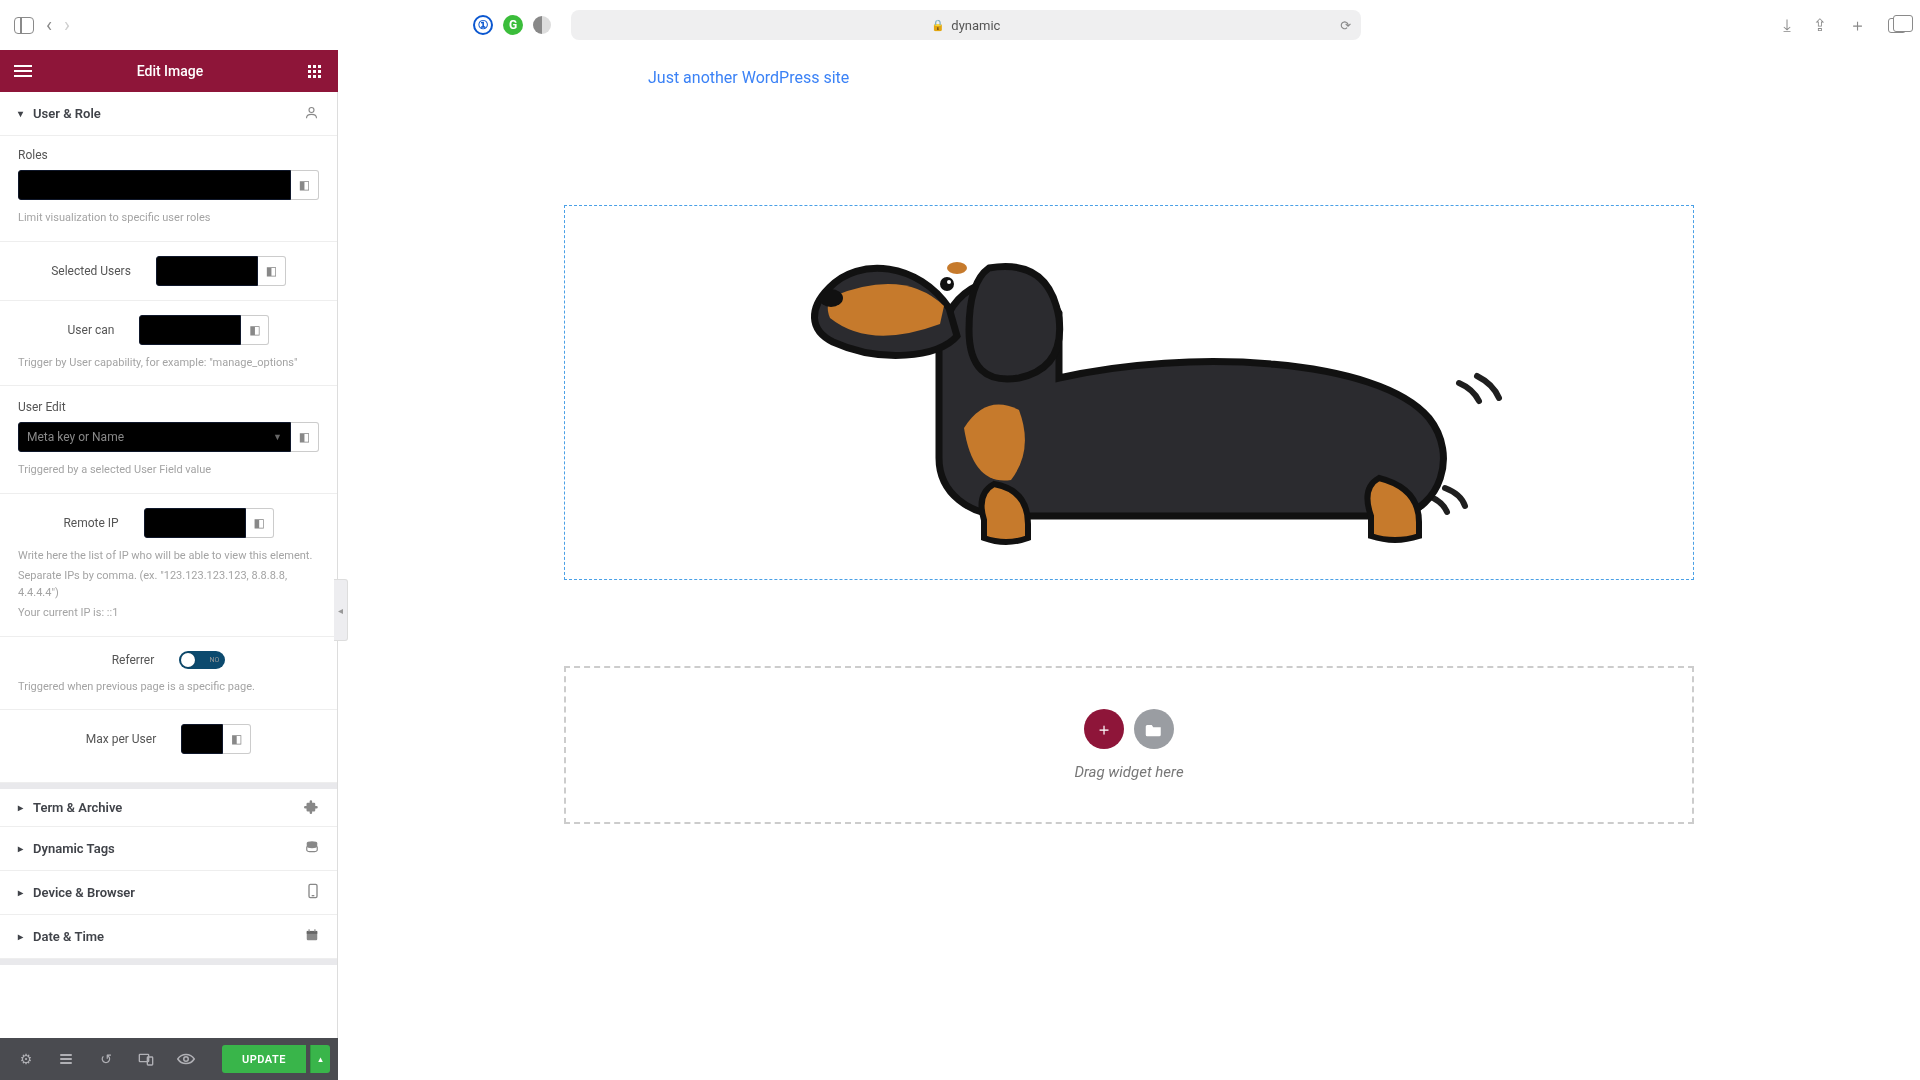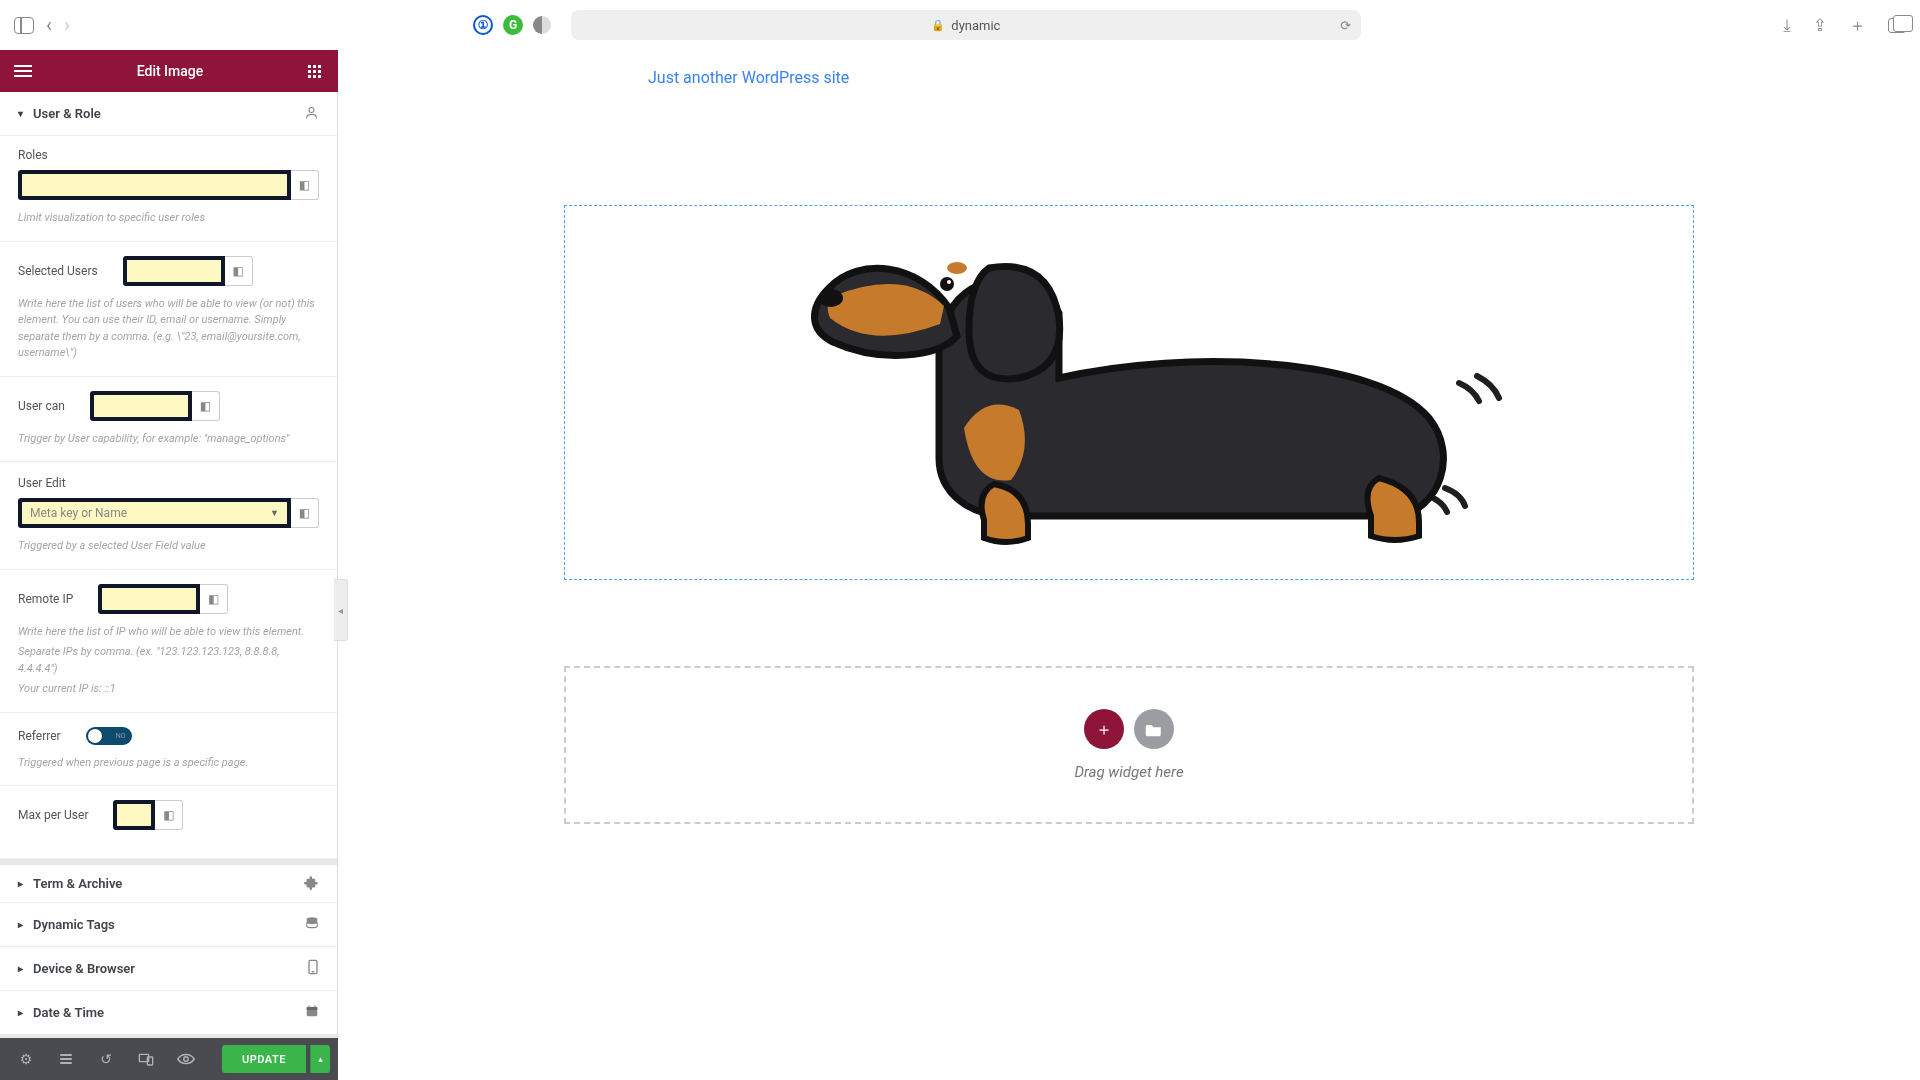--- a/index.html
+++ b/index.html
@@ -37,33 +37,33 @@
 .sb-scroll::-webkit-scrollbar { width:8px; }
 .sb-scroll::-webkit-scrollbar-thumb { background:#ccc; border-radius:4px; }
 
 .section-head { height:44px; background:#fff; border-bottom:1px solid #eee; display:flex; align-items:center; padding:0 18px; gap:10px; cursor:pointer; font-size:13px; font-weight:600; color:#404349; }
 .section-head.collapsed-sep { border-top: 6px solid #e9e9ec; }
 .section-head .caret { font-size:10px; }
 .section-head .sec-icon { margin-left:auto; color:#888; font-size:14px; }
 
 .section-body { padding: 12px 18px 18px; border-bottom:1px solid #eee; }
 .field-row { margin-bottom: 10px; }
-.field-row.inline { display:flex; align-items:center; justify-content:flex-start; gap:25px; }
+.field-row.inline { display:flex; align-items:center; justify-content:center; gap:25px; }
 .field-label { font-size:12px; color:#555; margin-bottom:8px; }
 .field-row.inline .field-label { margin-bottom:0; }
 .input-wrap { display:flex; }
-.text-input, .select-input, .num-input { height:30px; border:4px solid #0f172a; border-radius:3px 0 0 3px; padding:0 8px; font-size:12px; background:#fef9c3; color:#333; }
+.text-input, .select-input, .num-input { height:30px; border:1px solid #0f172a; border-radius:3px 0 0 3px; padding:0 8px; font-size:12px; background:#000000; color:#333; }
 .text-input { flex:1; }
 .dyn-btn { width:28px; height:30px; border:1px solid #ccc; border-left:none; border-radius:0 3px 3px 0; background:#fff; color:#888; display:flex; align-items:center; justify-content:center; cursor:pointer; font-size:12px; }
 .select-input { flex:1; display:flex; align-items:center; justify-content:space-between; color:#888; cursor:pointer; }
 .num-input { width:42px; text-align:center; }
 .field-row.inline .input-wrap { width:130px; }
 .field-row.inline .input-wrap .text-input { width: 100%; }
 .field-row.inline .input-wrap.small { width:70px; }
-.hint { font-size:11px; font-style:italic; color:#a4a4a4; line-height:1.5; margin-top:4px; margin-bottom: 14px; }
+.hint { font-size:11px; color:#a4a4a4; line-height:1.5; margin-top:4px; margin-bottom: 14px; }
 .hint:last-child { margin-bottom: 0; }
 .divider { height:1px; background:#eee; margin: 14px -18px; }
 
 .toggle { width:46px; height:18px; border-radius:10px; background:#0c4a6e; position:relative; font-size:7px; color:#999; display:flex; align-items:center; justify-content:flex-end; padding-right:6px; }
 .toggle::before { content:""; width:14px; height:14px; border-radius:50%; background:#fff; position:absolute; left:2px; top:2px; box-shadow:0 0 2px rgba(0,0,0,.3); }
 
 .collapse-handle { position:absolute; right:-10px; top:529px; width:14px; height:62px; background:#ededf0; border:1px solid #ddd; border-left:none; border-radius:0 3px 3px 0; display:flex; align-items:center; justify-content:center; color:#999; font-size:10px; cursor:pointer; z-index:5; }
 
 .sb-footer { height:42px; background:#4a4b50; display:flex; align-items:center; padding:0 8px; gap:4px; }
 .ft-icon { width:36px; height:42px; display:flex; align-items:center; justify-content:center; color:#b0b0b5; font-size:14px; cursor:pointer; }
@@ -163,21 +163,20 @@
         <div class="hint">Limit visualization to specific user roles</div>
         <div class="divider"></div>
 
         <div class="field-row inline">
           <div class="field-label">Selected Users</div>
           <div class="input-wrap">
             <input class="text-input" style="">
             <div class="dyn-btn">◧</div>
           </div>
         </div>
-        <div class="hint">Write here the list of users who will be able to view (or not) this element. You can use their ID, email or username. Simply separate them by a comma. (e.g. \"23, email@yoursite.com, username\")</div>
         <div class="divider"></div>
 
         <div class="field-row inline">
           <div class="field-label">User can</div>
           <div class="input-wrap">
             <input class="text-input" style="">
             <div class="dyn-btn">◧</div>
           </div>
         </div>
         <div class="hint">Trigger by User capability, for example: "manage_options"</div>

